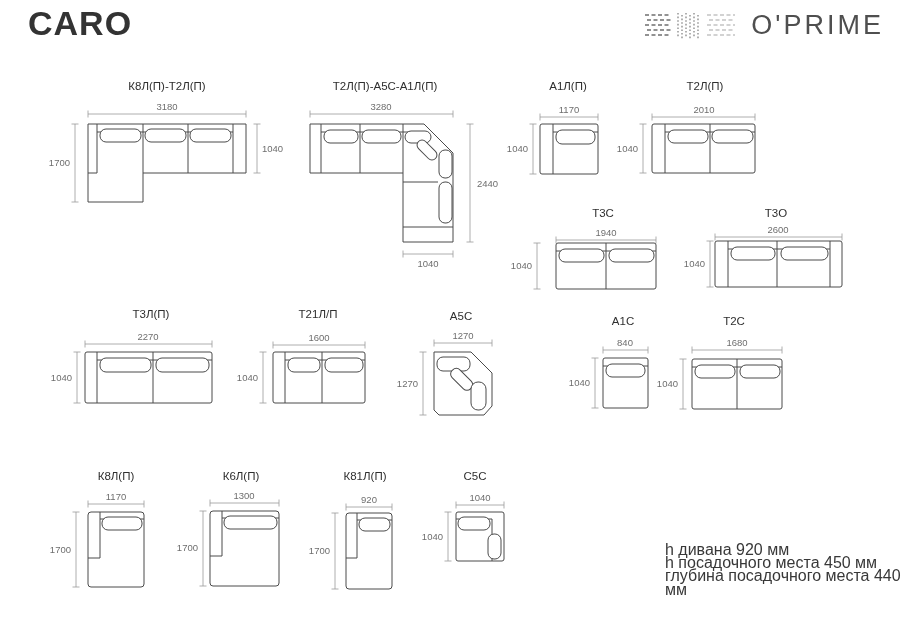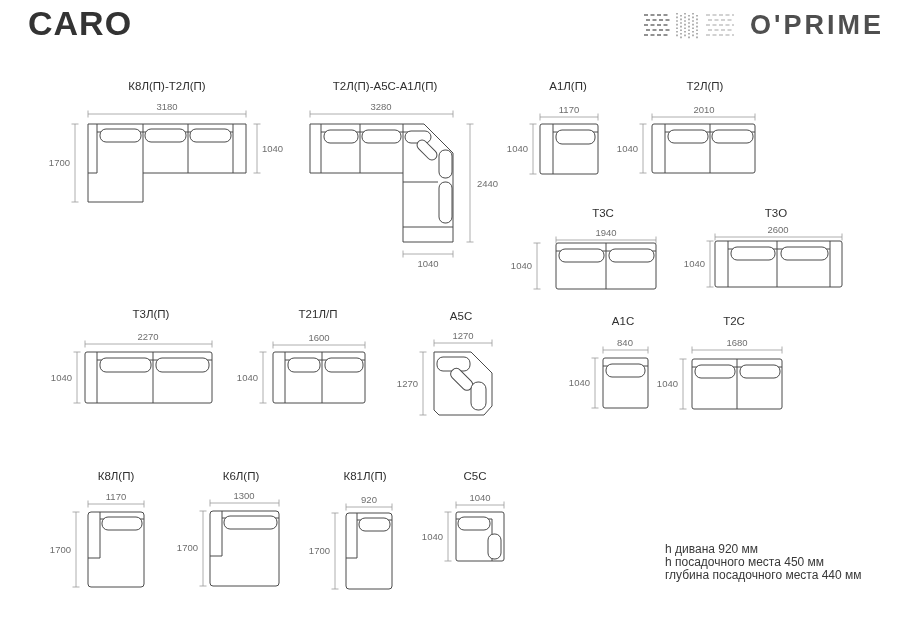--- a/index.html
+++ b/index.html
@@ -9,33 +9,33 @@
   }
   .page{position:absolute;inset:0;padding-left:32px;}
   .product-name{
     position:absolute;left:28px;top:4px;
     font-size:34px;font-weight:600;letter-spacing:1px;color:#333333;
   }
   .brand{
     position:absolute;right:26px;top:10px;display:flex;align-items:center;gap:16px;
   }
   .brand-text{
-    font-size:27px;font-weight:700;letter-spacing:3px;color:#4f4f4f;
+    font-size:27px;font-weight:400;letter-spacing:3px;color:#4f4f4f;
   }
   svg.diagrams{position:absolute;left:0;top:0;}
   svg.diagrams text{font-family:"Liberation Sans", sans-serif;}
   .mtitle{font-size:11.5px;fill:#2f2f2f;}
   .dimtext{font-size:9.5px;fill:#6e6e6e;}
   .outline{fill:#ffffff;stroke:#4a4a4a;stroke-width:1;stroke-linejoin:round;}
   .iline{fill:none;stroke:#4a4a4a;stroke-width:1;}
   .cushion{fill:#ffffff;stroke:#4a4a4a;stroke-width:1;}
   .dim{fill:none;stroke:#999999;stroke-width:0.8;}
   .specs{
     position:absolute;left:665px;top:543px;
-    font-size:12px;line-height:13.2px;color:#383838;
+    font-size:16px;line-height:13.2px;color:#383838;
   }
 </style>
 </head>
 <body>
 
 <div class="page">
 
   <div class="product-name">CARO</div>
 
   <div class="brand">

